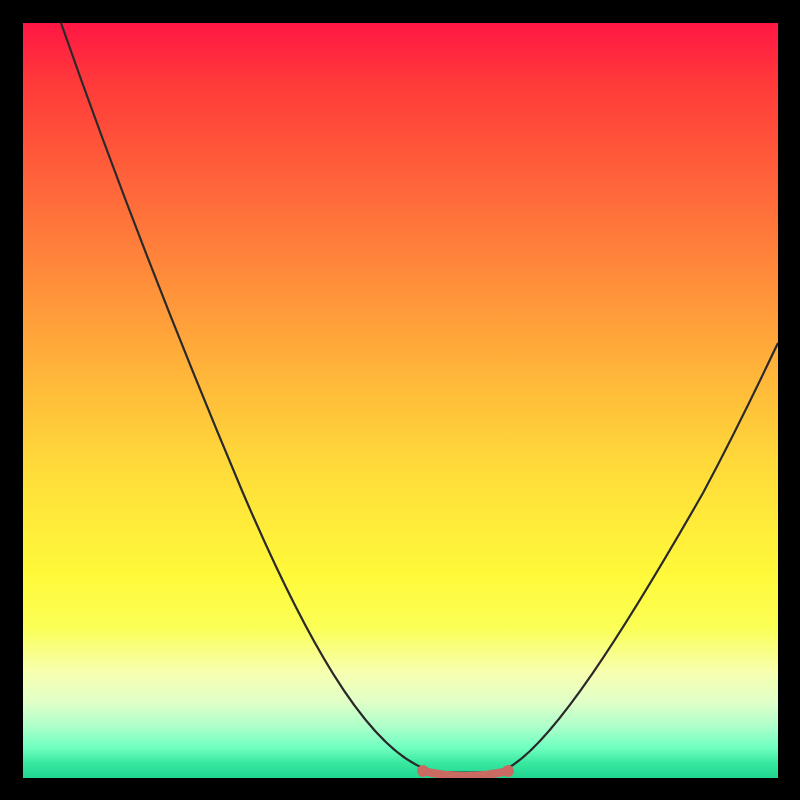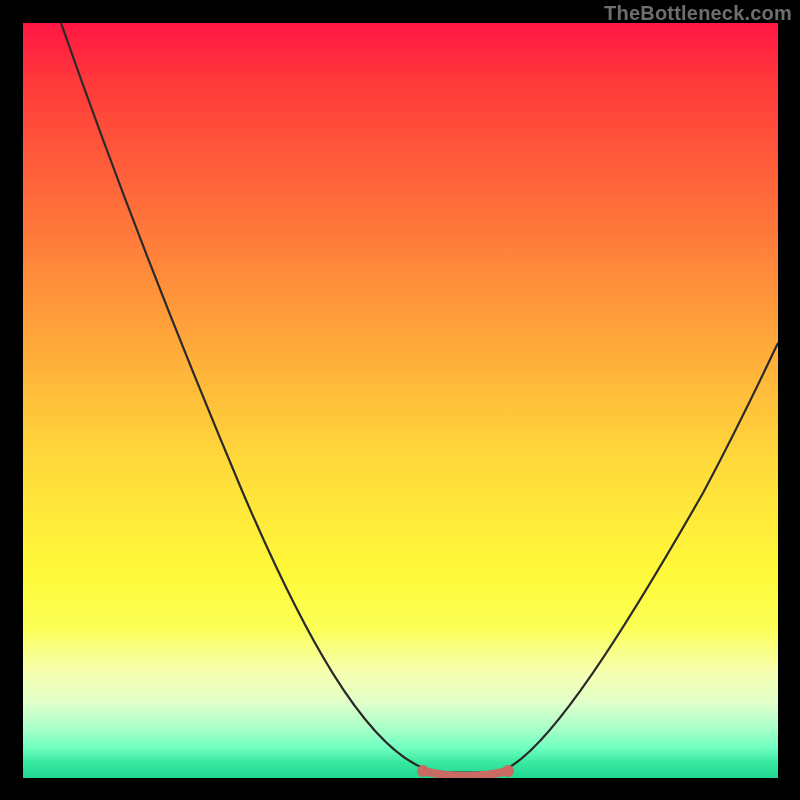--- a/index.html
+++ b/index.html
@@ -74,14 +74,13 @@
         <circle cx="485" cy="748" r="6" fill="#c96a63"></circle>
         <path d="M 400 748 Q 442 758 485 748" fill="none" stroke="#c96a63" stroke-width="8" stroke-linecap="round"></path>
         <circle cx="418" cy="752" r="3.5" fill="#c96a63"></circle>
         <circle cx="435" cy="754" r="3.5" fill="#c96a63"></circle>
         <circle cx="452" cy="754" r="3.5" fill="#c96a63"></circle>
         <circle cx="469" cy="752" r="3.5" fill="#c96a63"></circle>
       </g>
     </svg>
 
   </div>
-  <div class="watermark">TheBottleneck.com</div>
 </div>
 
 </body></html>

